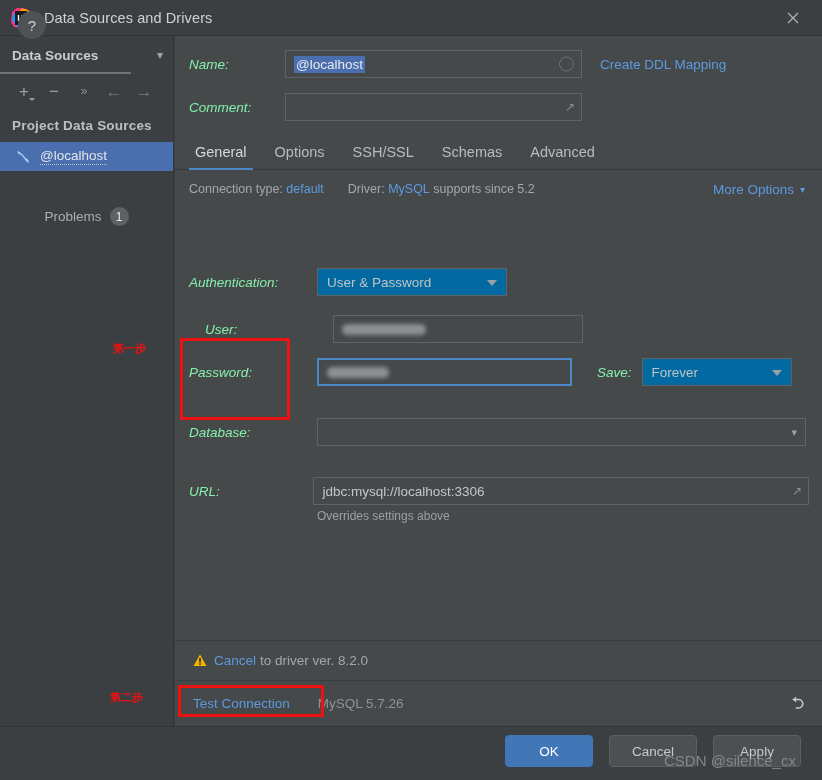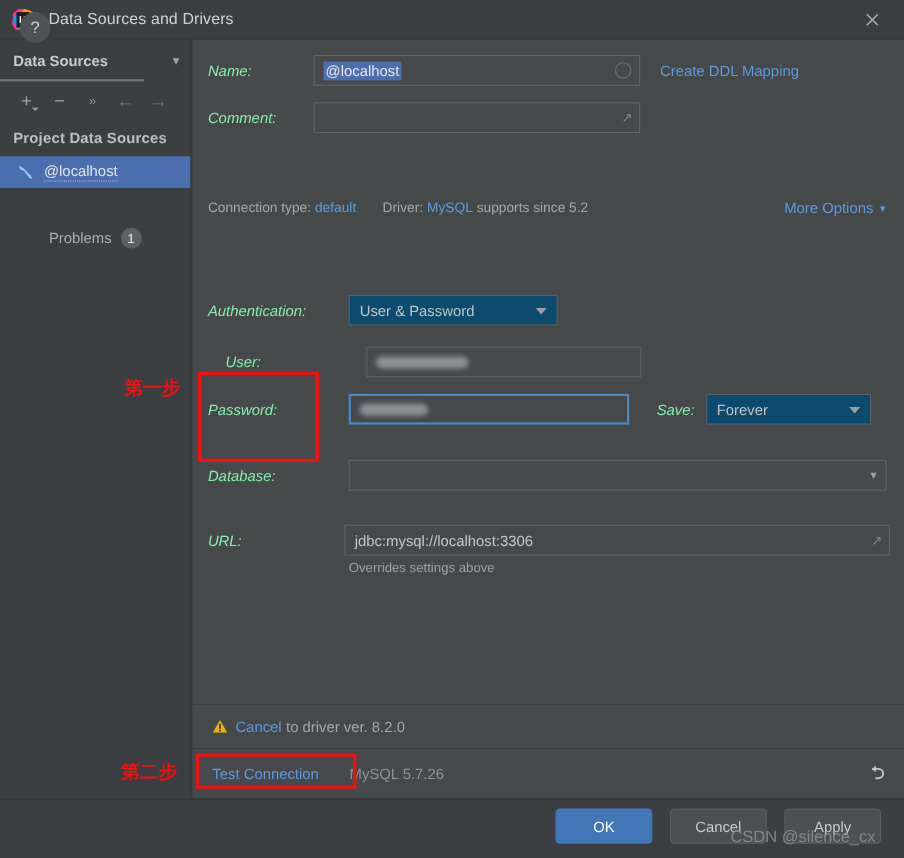--- a/index.html
+++ b/index.html
@@ -183,21 +183,21 @@
 
   .host-row { position: absolute; left: 14px; top: 183px; width: 620px; }
   .host-label { width: 128px; }
   .host-input { width: 250px; }
   .port-label { margin-left: 25px; margin-right: 10px; }
   .port-input { width: 155px; }
 
   .auth-row { position: absolute; left: 14px; top: 232px; width: 620px; }
   .auth-label { width: 128px; }
   .combo {
-    background: #0c4a6e; border: 1px solid #5e6366;
+    background: #0369a1; border: 1px solid #5e6366;
     height: 28px; width: 190px;
     display: flex; align-items: center; padding: 0 6px 0 9px;
     color: #c0c4c7; font-size: 13.5px; position: relative;
   }
   .combo .caret {
     position: absolute; right: 9px; top: 50%; margin-top: -2px;
     width: 0; height: 0;
     border-left: 5px solid transparent;
     border-right: 5px solid transparent;
     border-top: 6px solid #9aa0a4;
@@ -287,21 +287,21 @@
     background: #4c5052; color: #c6cacc; border: 1px solid #5a5f62;
   }
   .btn-apply {
     left: 713px; width: 88px;
     background: #4c5052; color: #c6cacc; border: 1px solid #5a5f62;
   }
 
   
   .anno-text {
     position: absolute; color: #ee1111; font-weight: bold;
-    font-size: 17px; font-family: "DejaVu Sans", sans-serif;
+    font-size: 11px; font-family: "DejaVu Sans", sans-serif;
   }
   .anno-box {
     position: absolute; border: 3px solid #ee1111;
   }
   #anno-step1-text { left: 113px; top: 341px; }
   #anno-step1-box  { left: 180px; top: 338px; width: 110px; height: 82px; }
   #anno-step2-text { left: 110px; top: 690px; }
   #anno-step2-box  { left: 178px; top: 685px; width: 146px; height: 32px; }
 
   .watermark {
@@ -380,20 +380,27 @@
     </div>
 
     <div class="field-row comment-row">
       <span class="lbl comment-label">Comment:</span>
       <div class="inp comment-input">
         <span></span>
         <span class="expand-ico">↗</span>
       </div>
     </div>
 
+    <div class="tabs">
+      <div class="tab active">General</div>
+      <div class="tab">Options</div>
+      <div class="tab">SSH/SSL</div>
+      <div class="tab">Schemas</div>
+      <div class="tab">Advanced</div>
+    </div>
 
     <div class="conn-row">
       <span class="muted">Connection type:</span>
       <span>&nbsp;</span>
       <span class="link">default</span>
       <span class="conn-gap"></span>
       <span class="muted">Driver:</span>
       <span>&nbsp;</span>
       <span class="link">MySQL</span>
       <span>&nbsp;</span>

